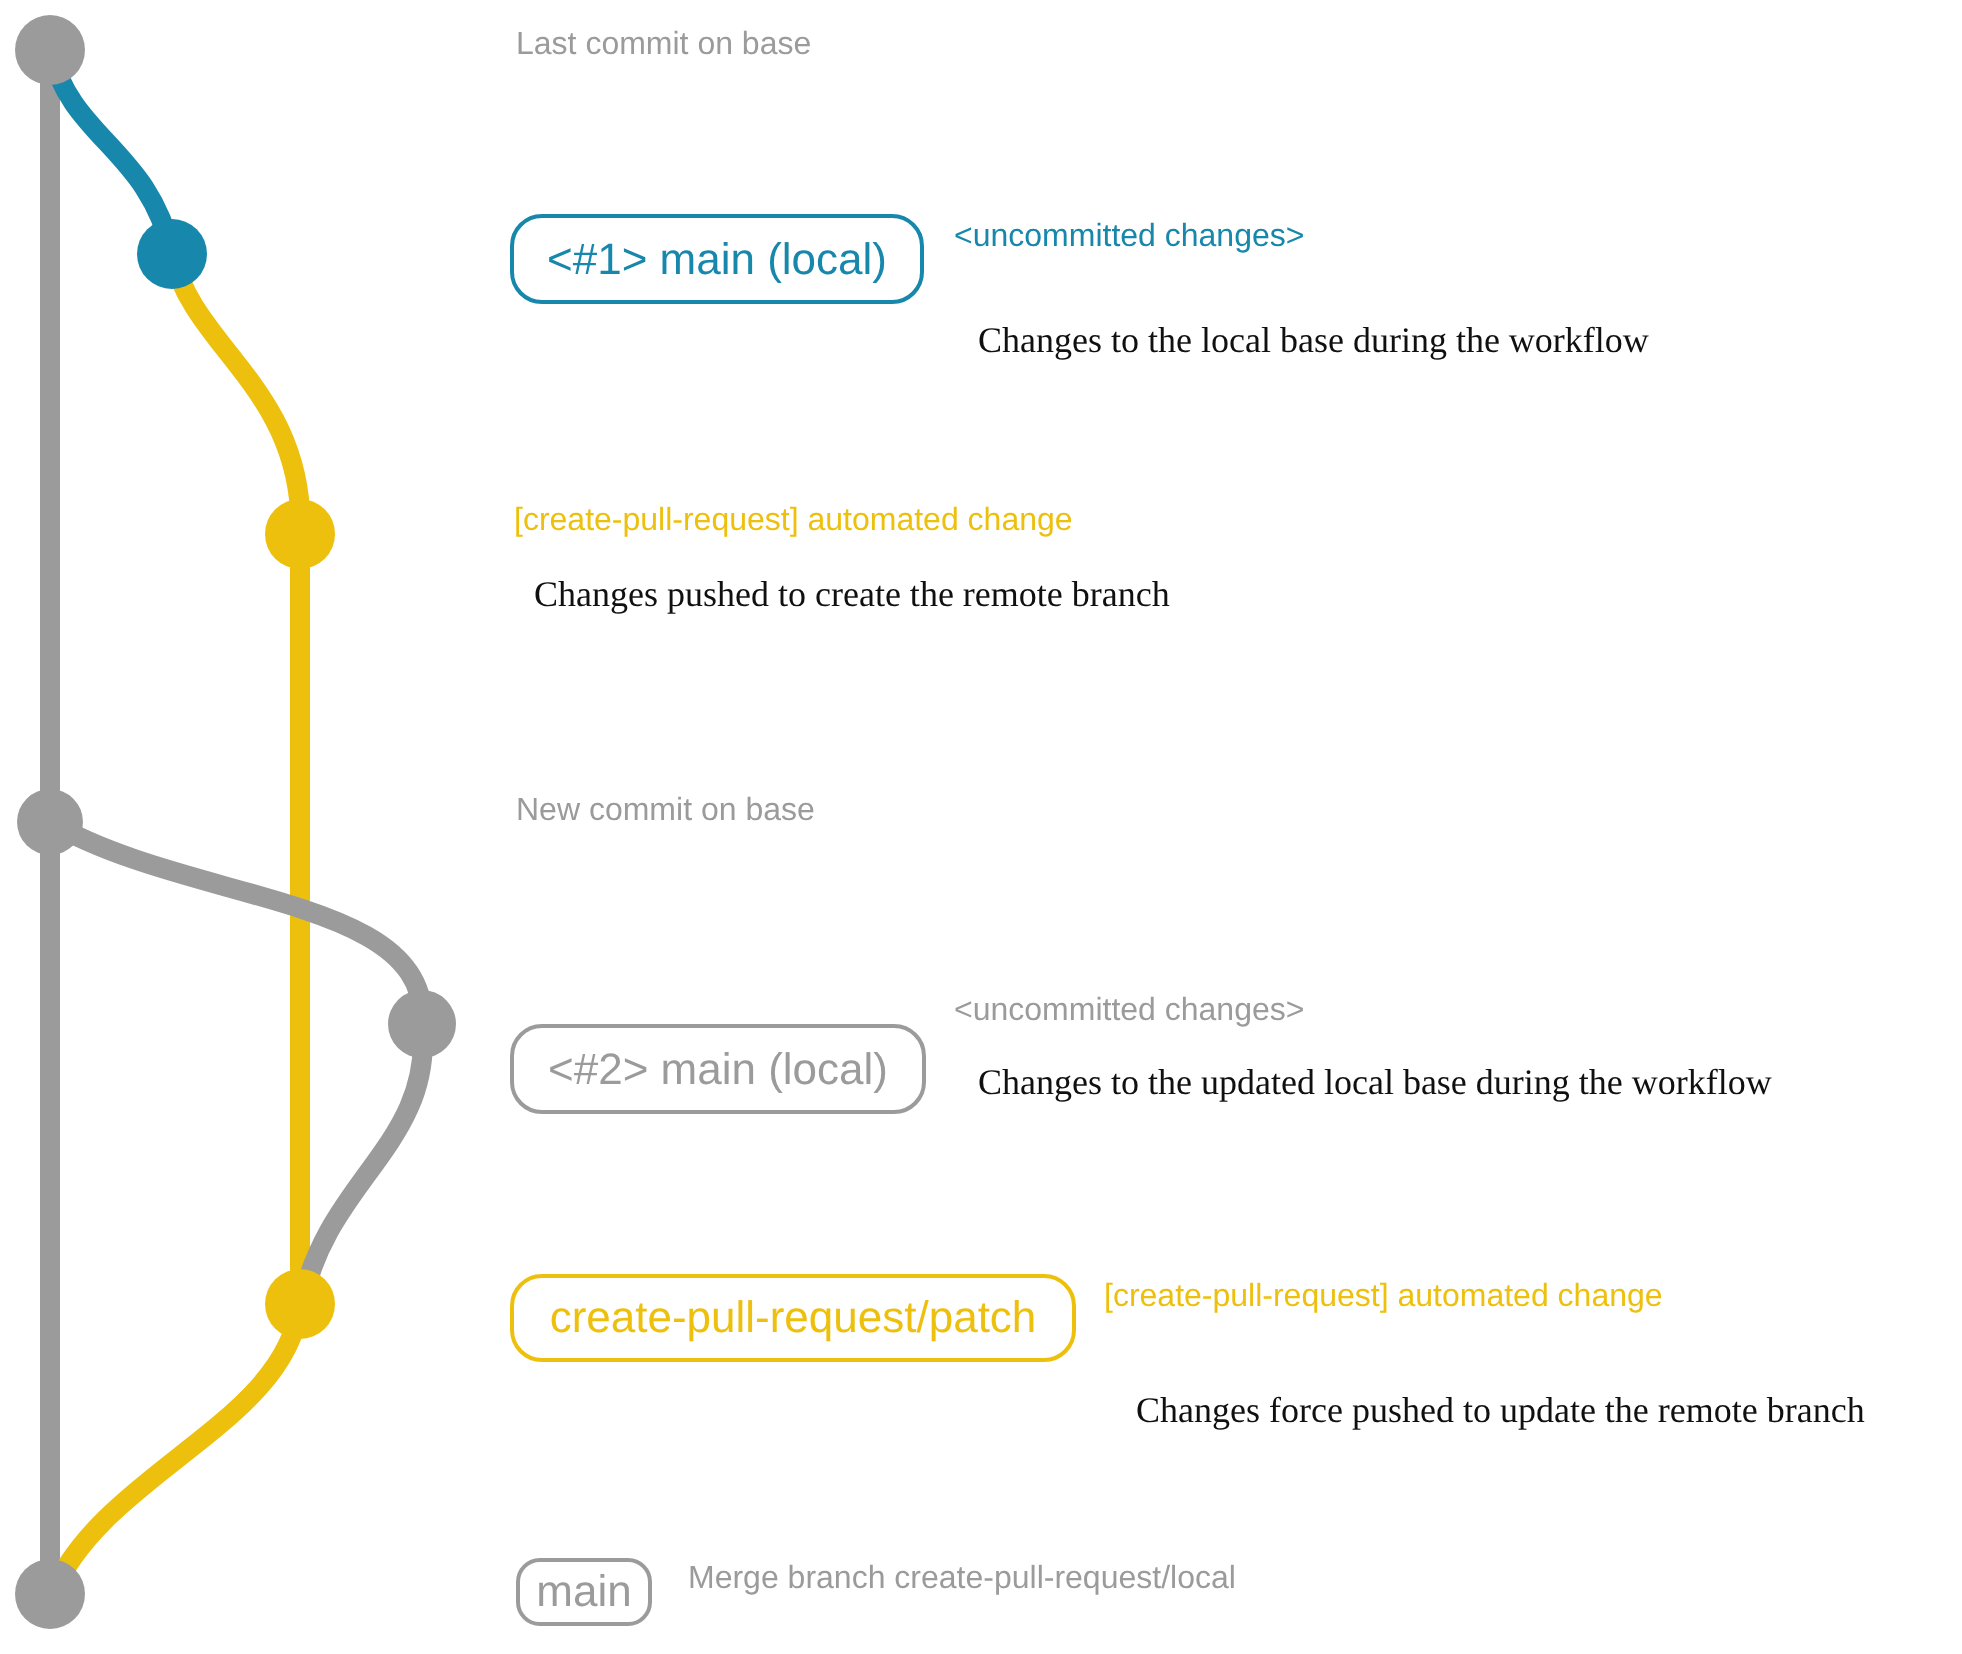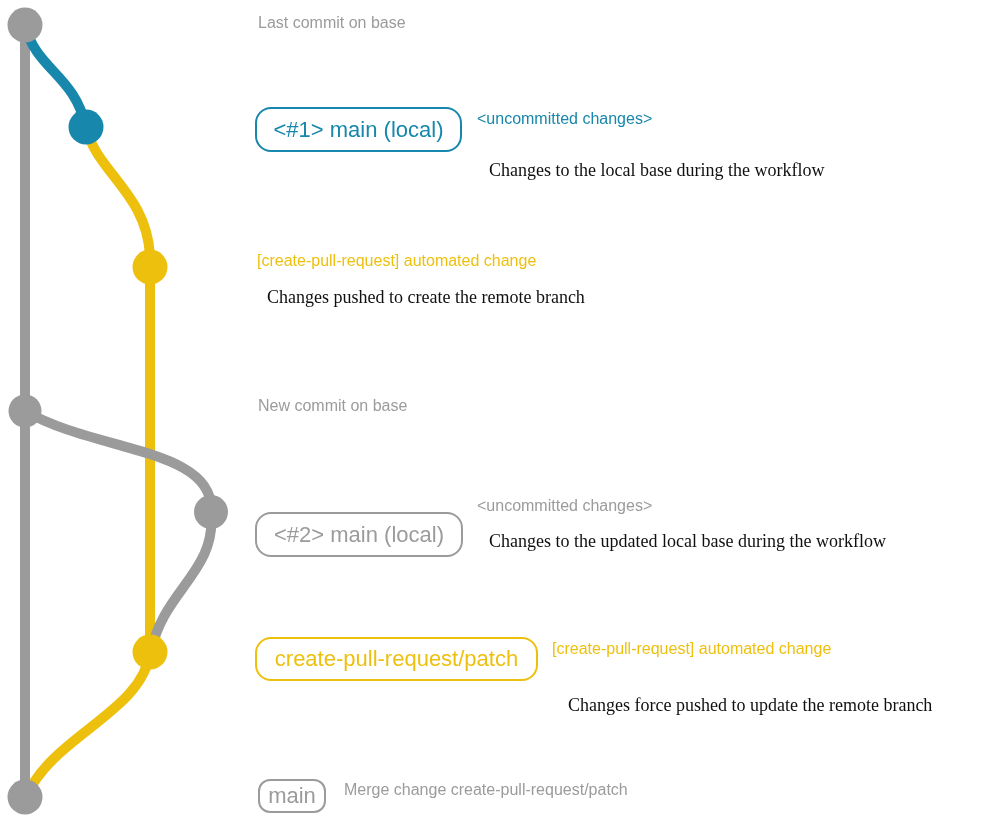--- a/index.html
+++ b/index.html
@@ -91,15 +91,15 @@
 
   <div class="badge gold" style="left:255px; top:637px; width:283px; height:44px;">
     <span>create-pull-request/patch</span>
   </div>
   <div class="label gold" style="left:552px; top:640px;">[create-pull-request] automated change</div>
   <div class="caption" style="left:568px; top:695px;">Changes force pushed to update the remote branch</div>
 
   <div class="badge gray" style="left:258px; top:779px; width:68px; height:34px; border-radius:12px;align-items:center;">
     <span>main</span>
   </div>
-  <div class="label gray" style="left:344px; top:781px;">Merge change create-pull-request/patch</div>
+  <div class="label gray" style="left:344px; top:781px;">Merge branch create-pull-request/local</div>
 
 </div>
 
 </body></html>

